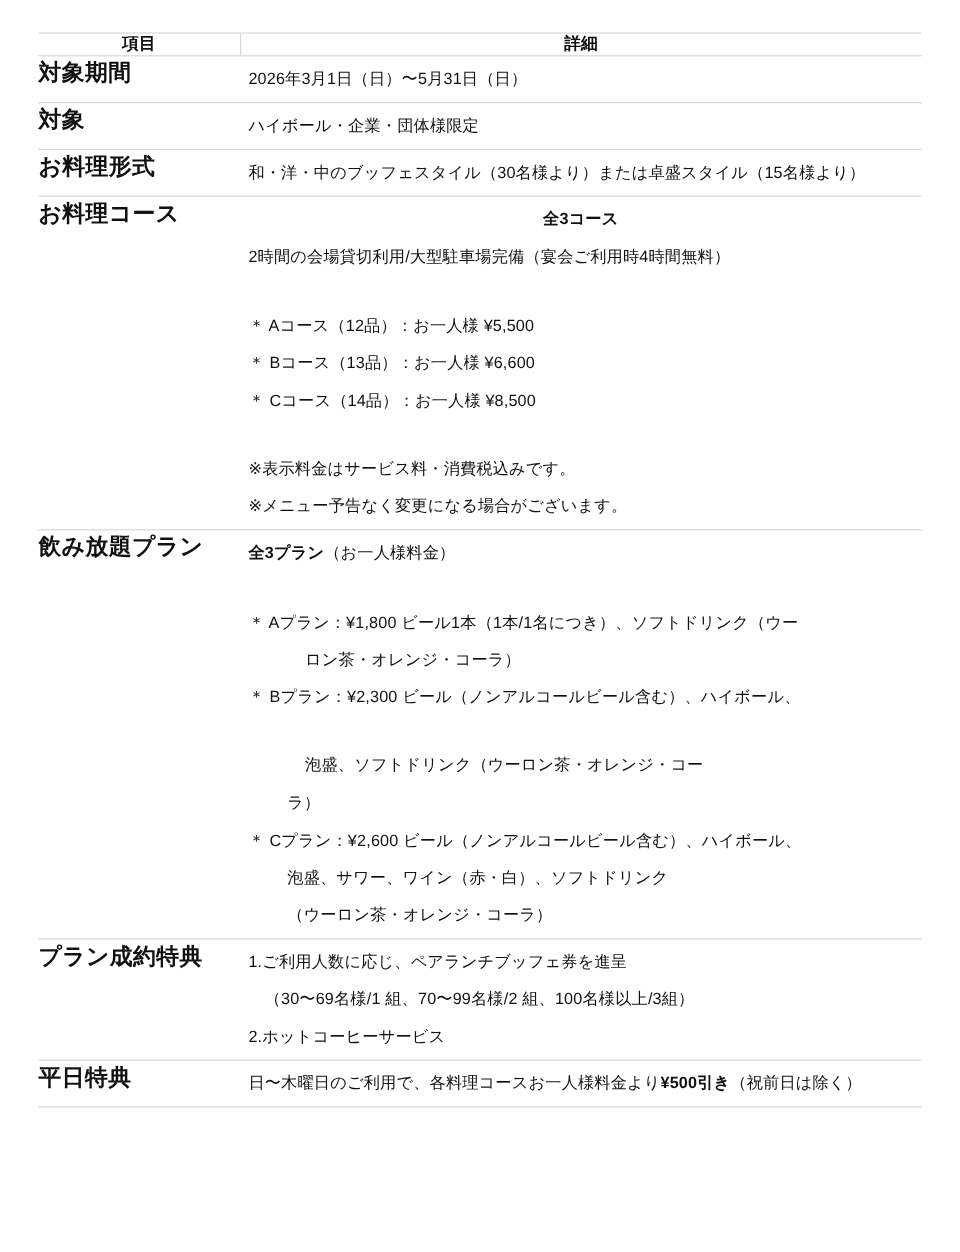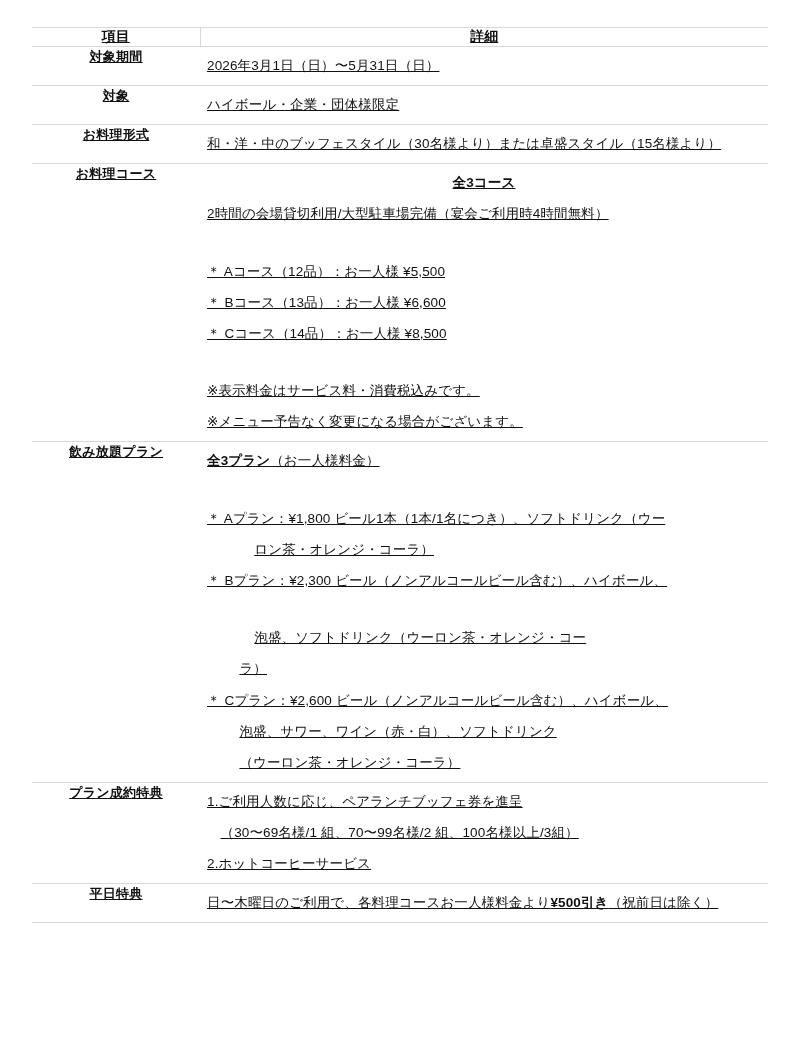--- a/index.html
+++ b/index.html
@@ -13,21 +13,20 @@
     font-family: "Liberation Sans", "DejaVu Sans", sans-serif;
     color: #111111;
     -webkit-font-smoothing: antialiased;
   }
   .page {
     width: 800px;
     height: 1043px;
     box-sizing: border-box;
     padding: 27px 32px 0 32px;
     position: relative;
-    text-decoration: underline;
   }
   table.plan-table {
     width: 736px;
     border-collapse: collapse;
     table-layout: fixed;
     font-size: 13.5px;
   }
   table.plan-table tr {
     border-bottom: 1px solid #d8d8d8;
   }
@@ -51,24 +50,23 @@
     color: #111;
   }
   .head-row th.head-item {
     border-right: 1px solid #d8d8d8;
   }
 
   td.cell-item {
     border-right: 1px solid #d8d8d8;
     padding: 18px 10px 18px 20px;
     font-weight: bold;
-    font-size: 13px;
+    font-size: 19px;
     line-height: 1.55;
     letter-spacing: 0.02em;
-    text-align: center;
   }
   td.cell-detail {
     padding: 18px 16px 18px 20px;
     font-size: 13.5px;
     line-height: 1.78;
     letter-spacing: 0.01em;
   }
   .detail-block p {
     margin: 7px;
   }

